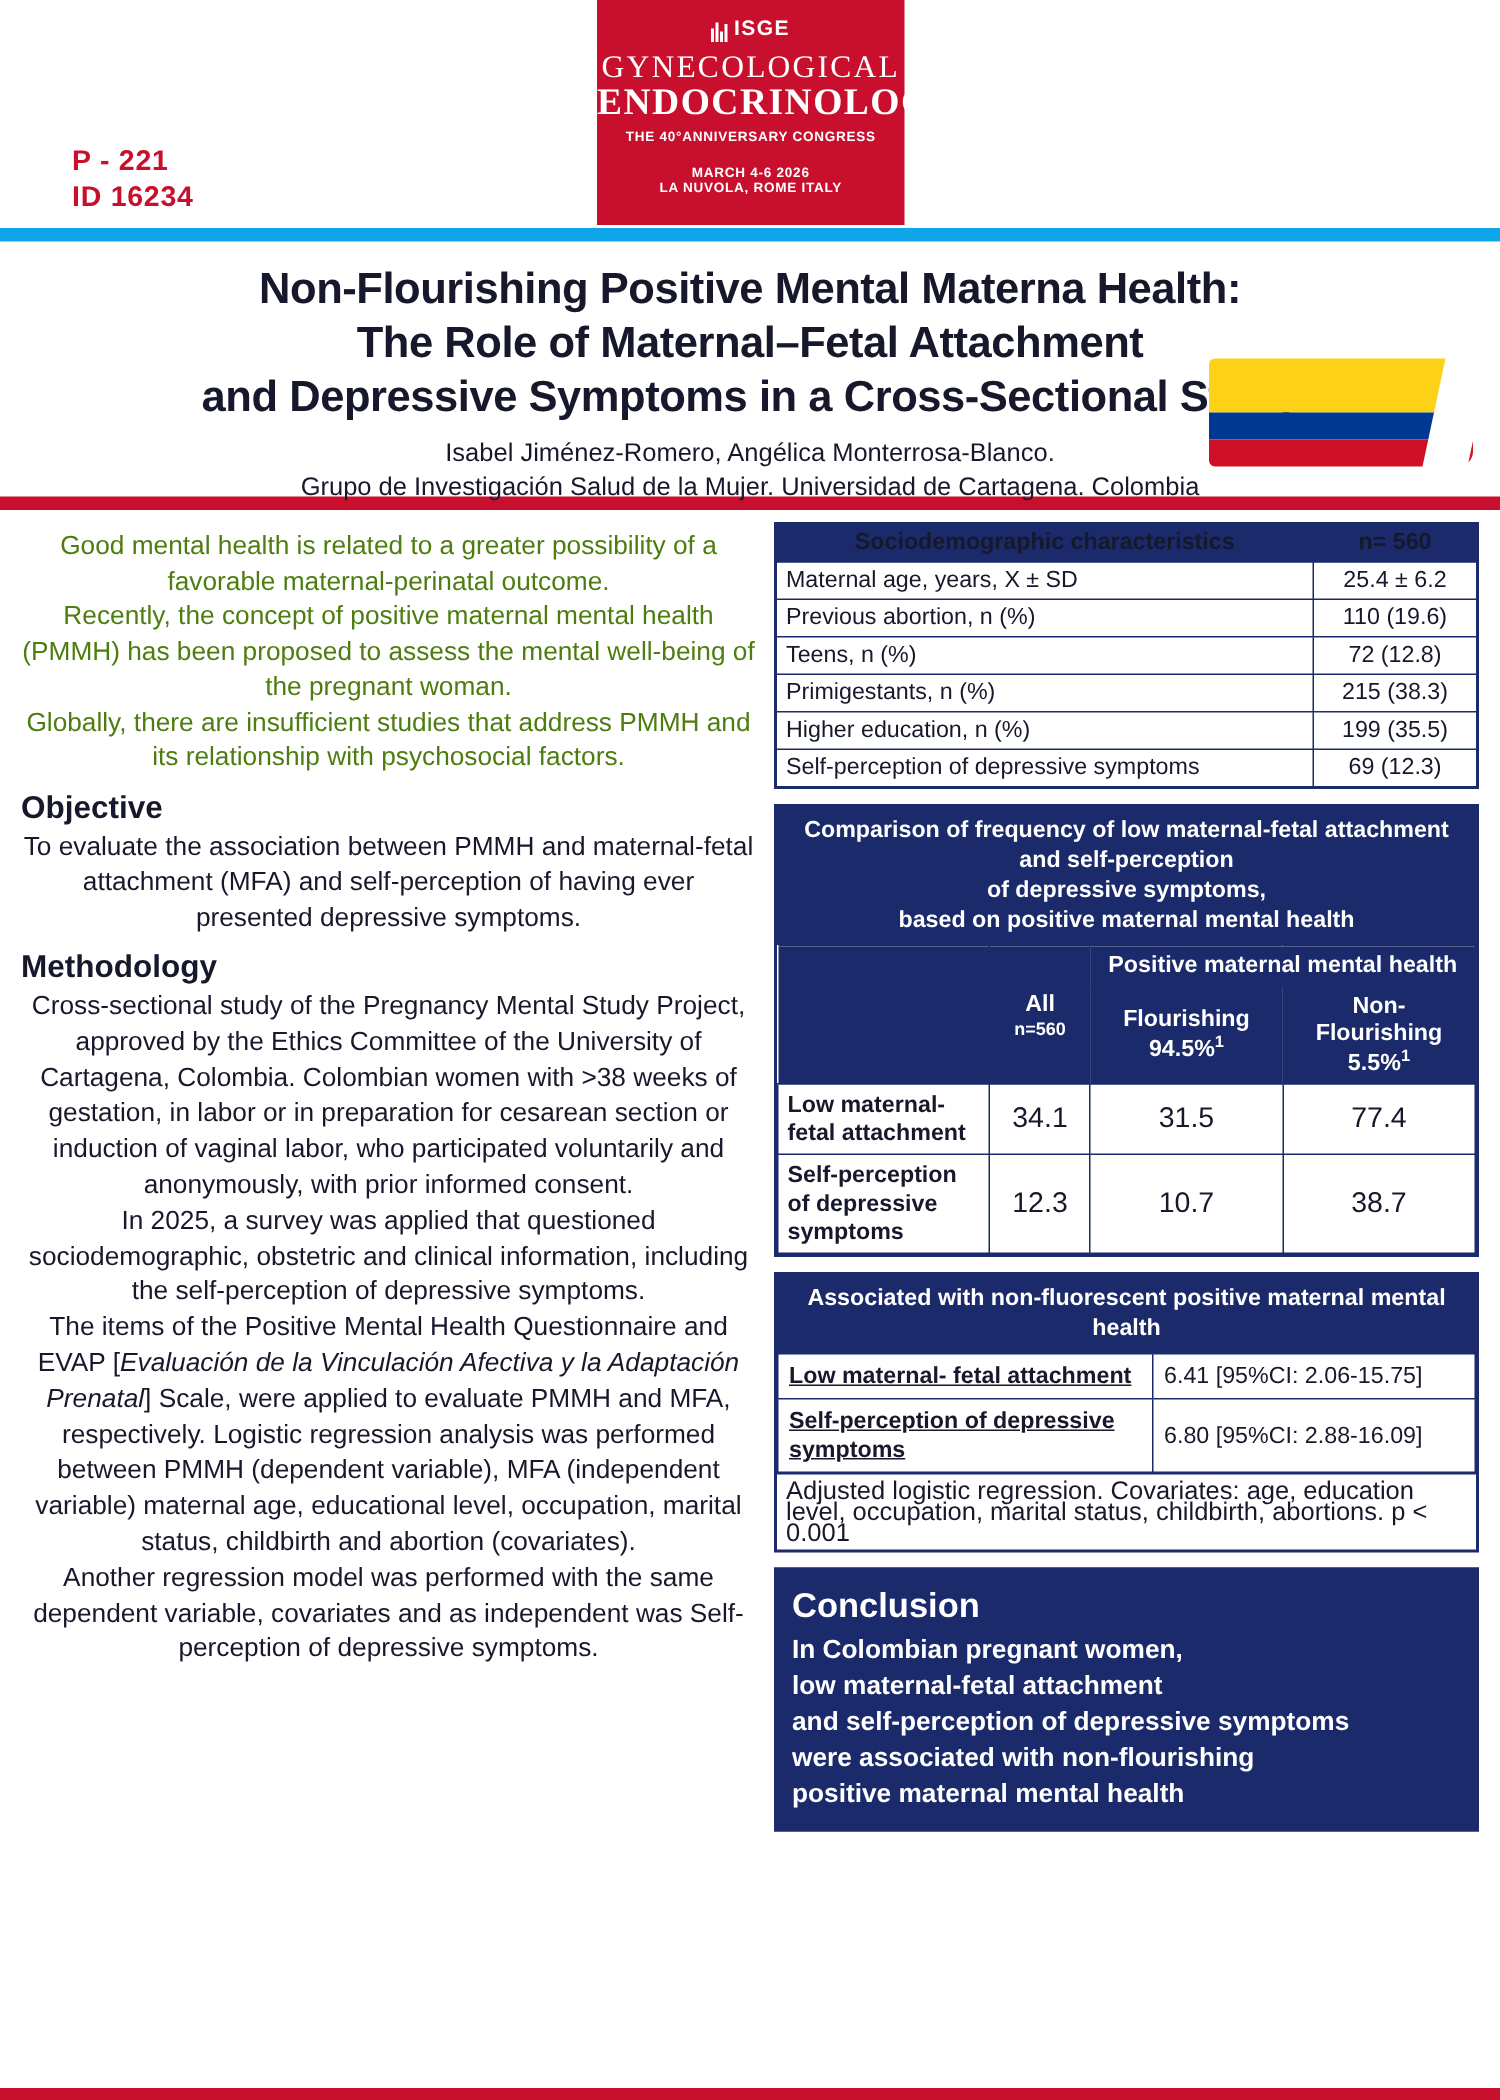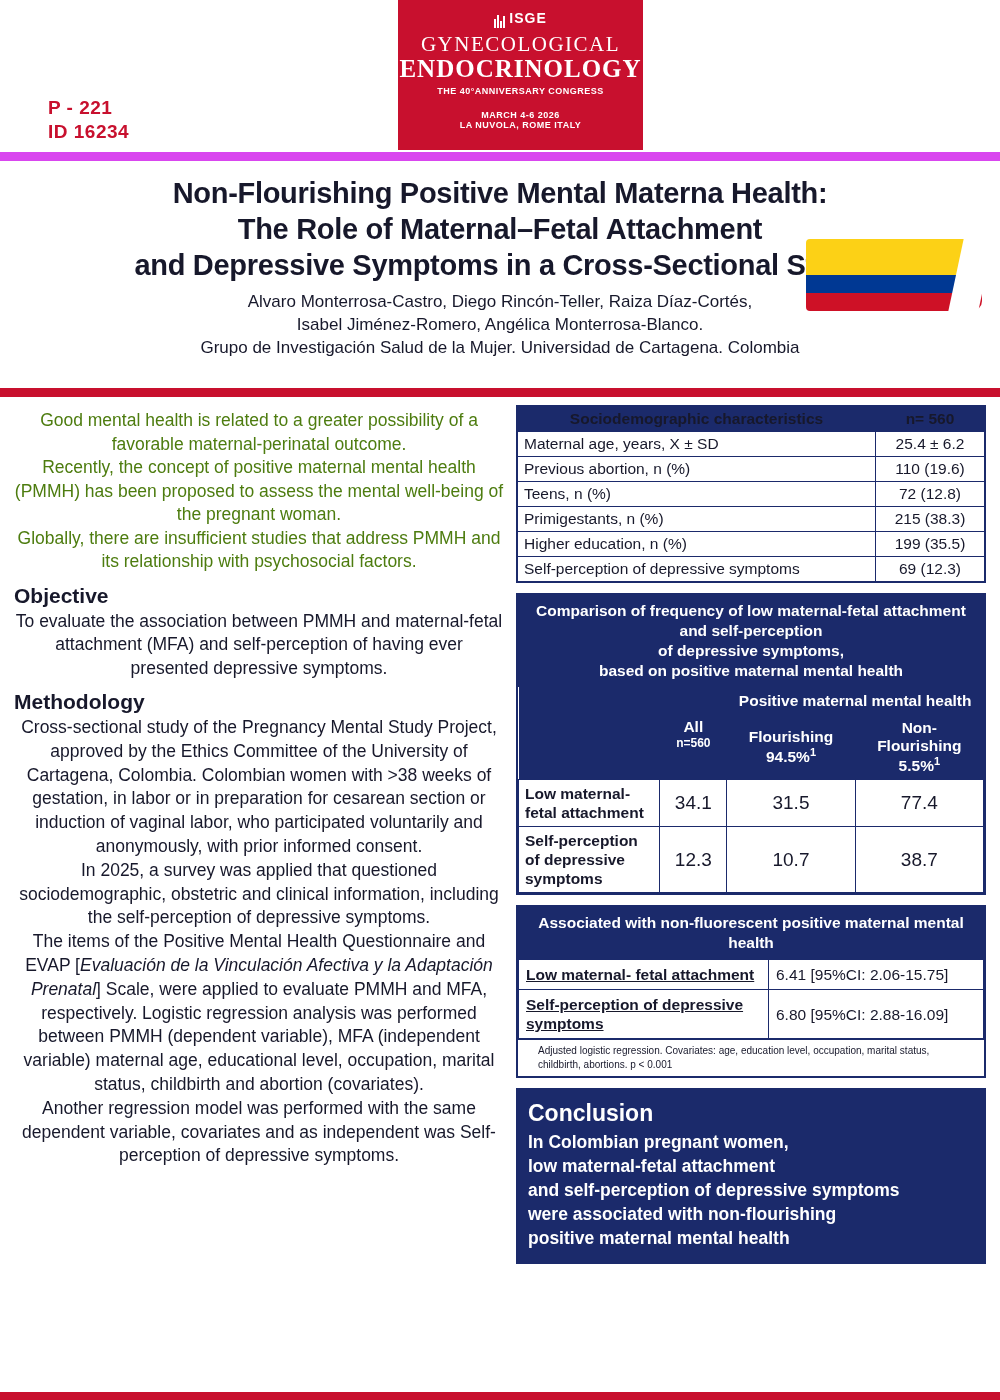--- a/index.html
+++ b/index.html
@@ -29,21 +29,21 @@
     color: #c8102e;
     font-weight: bold;
     font-size: 19px;
     line-height: 24px;
     letter-spacing: 0.5px;
   }
   .congress-logo {
     position: absolute;
     left: 398px;
     top: 0;
-    width: 245px;
+    width: 205px;
     height: 150px;
     background: #c8102e;
     color: #ffffff;
     text-align: center;
     box-sizing: border-box;
     padding-top: 8px;
   }
   .logo-isge {
     font-size: 14px;
     font-weight: bold;
@@ -90,25 +90,25 @@
   .logo-place {
     font-size: 9px;
     font-weight: bold;
     letter-spacing: 0.5px;
   }
 
   
   .title-band {
     position: relative;
     background: #ffffff;
-    border-top: 9px solid #d946ef;
+    border-top: 9px solid #0ea5e9;
     border-bottom: 9px solid #c8102e;
     padding: 14px 20px 10px 20px;
     box-sizing: border-box;
-    height: 245px;
+    height: 188px;
   }
   .title {
     text-align: center;
     font-size: 29px;
     font-weight: bold;
     line-height: 36px;
     color: #17182b;
     letter-spacing: -0.3px;
   }
   .authors {
@@ -263,23 +263,23 @@
   .assoc-table { width: 100%; border-collapse: collapse; }
   .assoc-table td {
     border: 1px solid #1b2a6b;
     font-size: 15.5px;
     color: #17182b;
     padding: 5px 7px;
     line-height: 19px;
   }
   .assoc-table .lbl { font-weight: bold; width: 235px; text-decoration: underline; }
   .assoc-note {
-    font-size: 10px;
+    font-size: 17px;
     line-height: 14px;
-    padding: 4px 20px;
+    padding: 4px 6px;
     color: #17182b;
     border-top: 1px solid #1b2a6b;
   }
 
   .conclusion {
     margin-top: 10px;
     background: #1b2a6b;
     color: #ffffff;
     text-align: left;
     padding: 10px 10px 12px 10px;
@@ -329,21 +329,20 @@
   </div>
 </div>
 
 <div class="title-band">
   <div class="title">
     <div>Non-Flourishing Positive Mental Materna Health:</div>
     <div>The Role of Maternal–Fetal Attachment</div>
     <div>and Depressive Symptoms in a Cross-Sectional Study</div>
   </div>
   <div class="authors">
-    <div>Alvaro Monterrosa-Castro, Diego Rincón-Teller, Raiza Díaz-Cortés,</div>
     <div>Isabel Jiménez-Romero, Angélica Monterrosa-Blanco.</div>
   </div>
   <div class="affiliation">Grupo de Investigación Salud de la Mujer. Universidad de Cartagena. Colombia</div>
 
   <div class="flag">
     <div class="stripe yellow"></div>
     <div class="stripe blue"></div>
     <div class="stripe red"></div>
     <div class="overlay"></div>
   </div>

